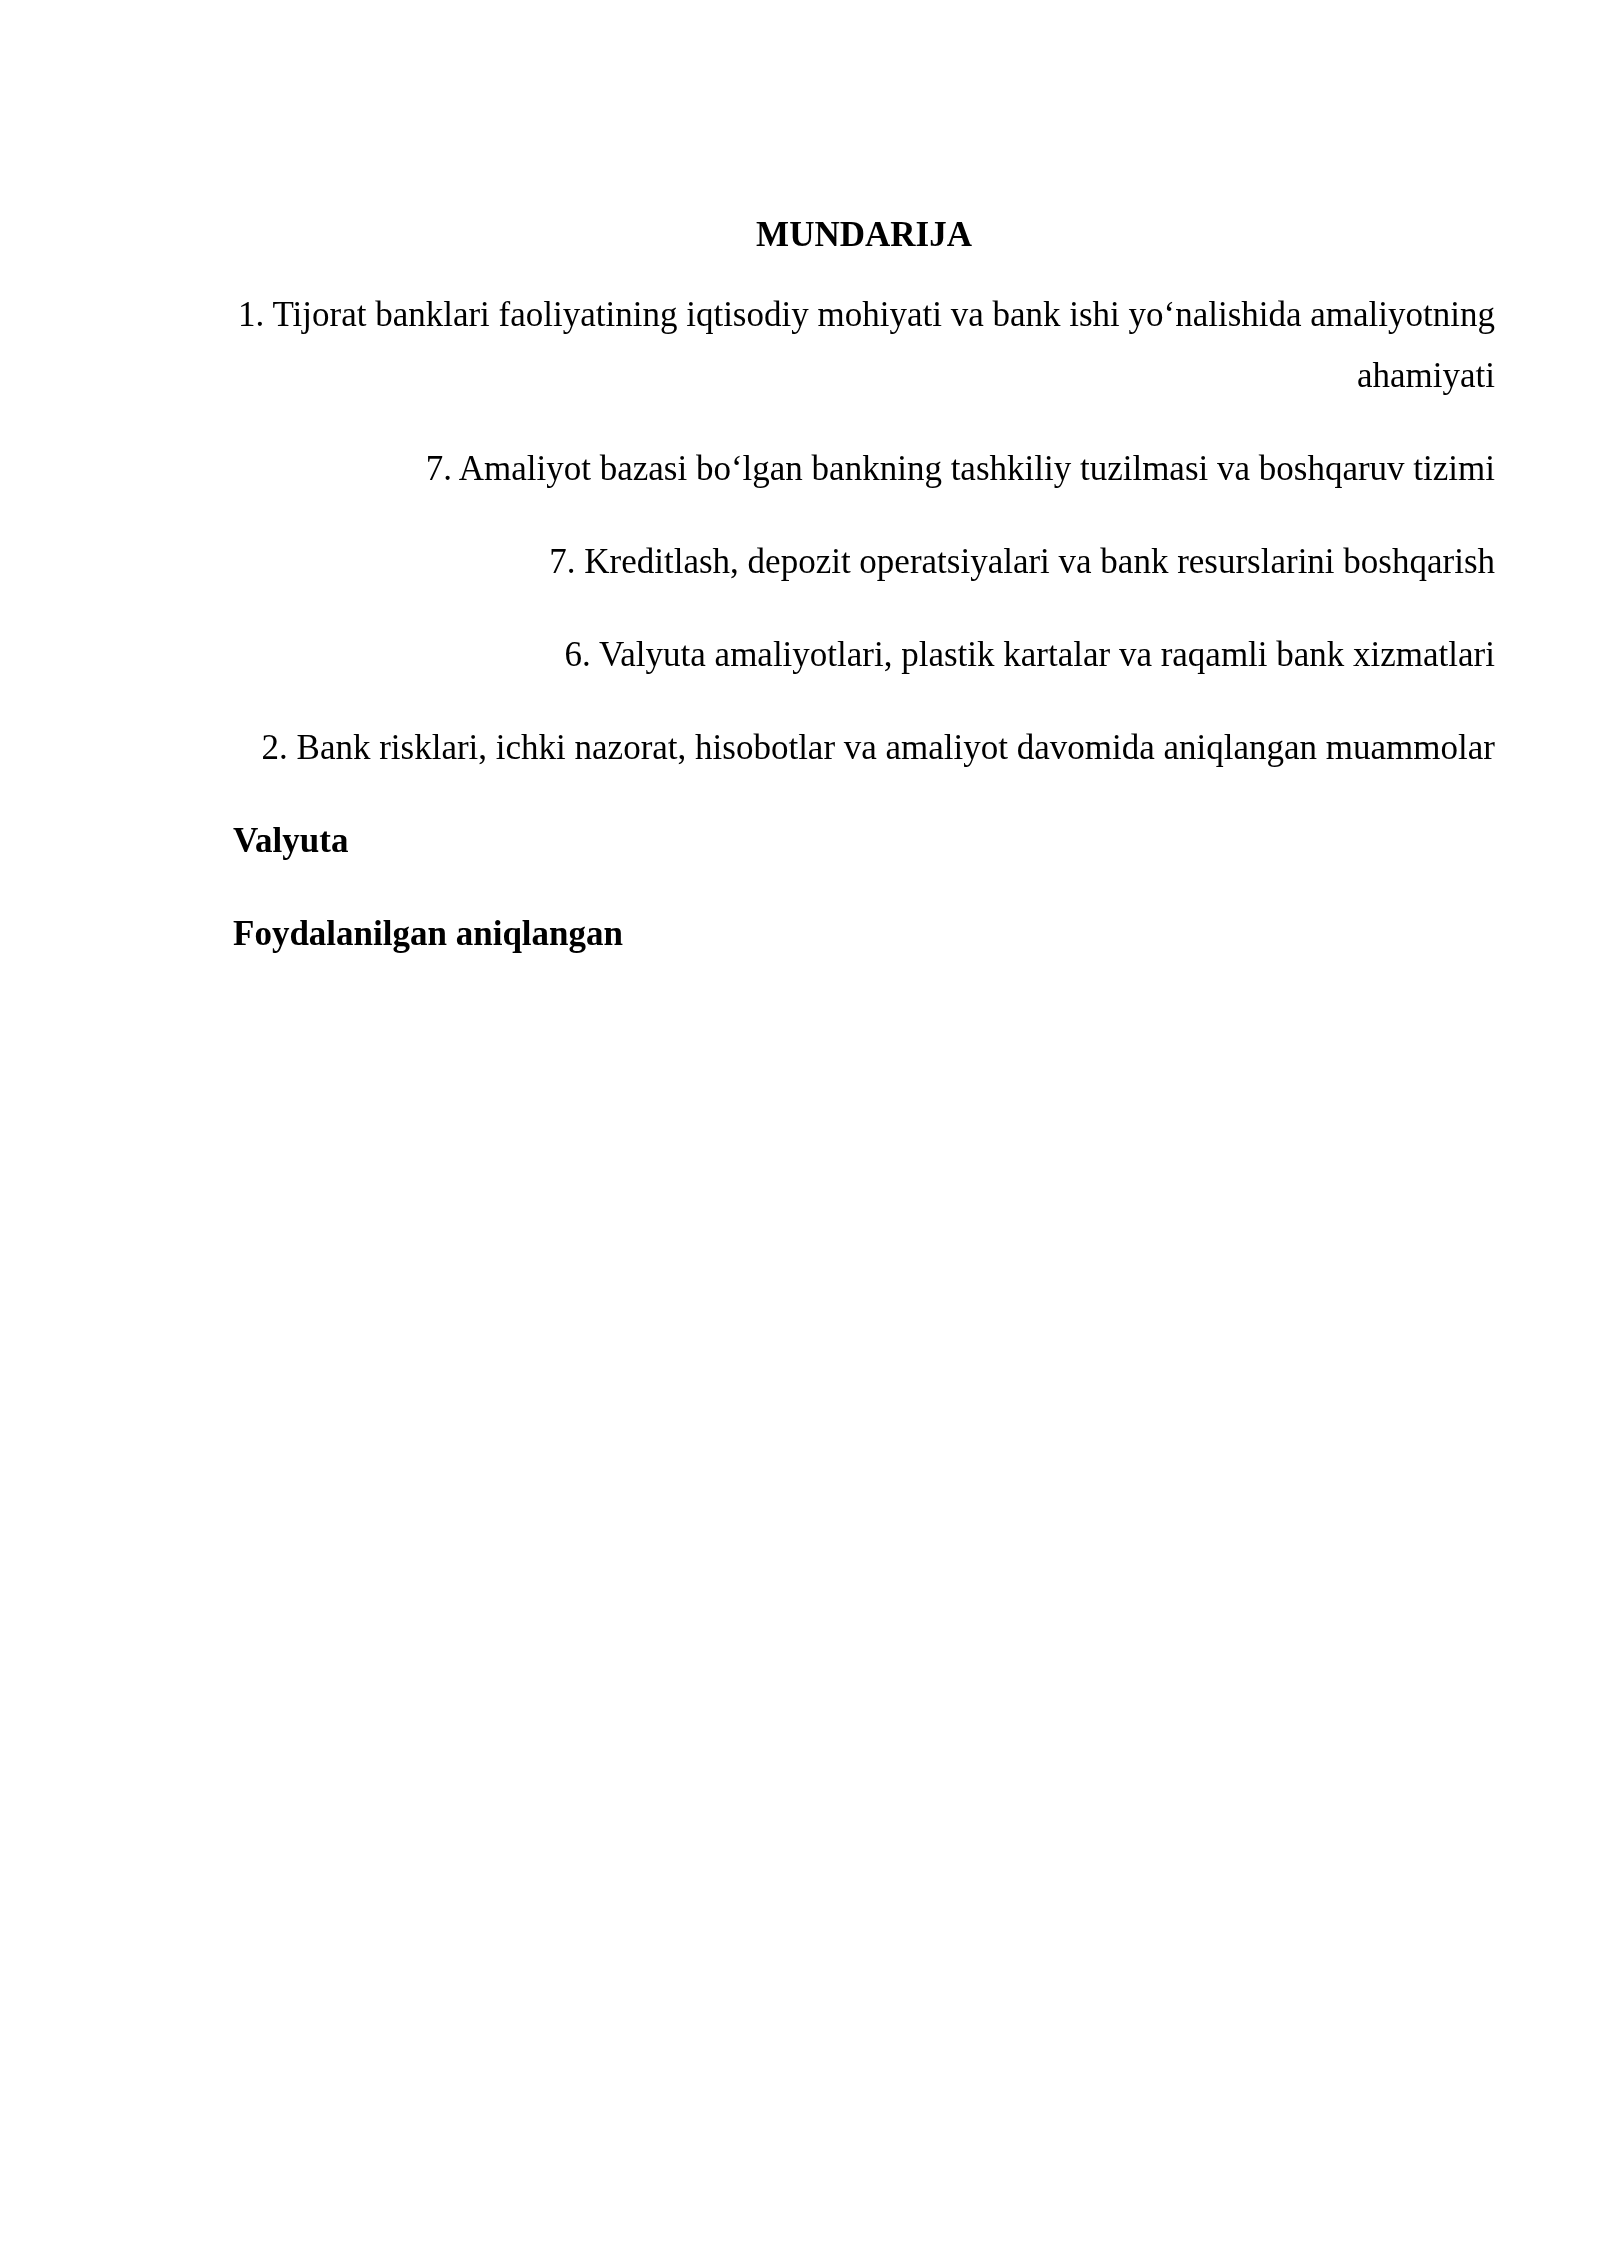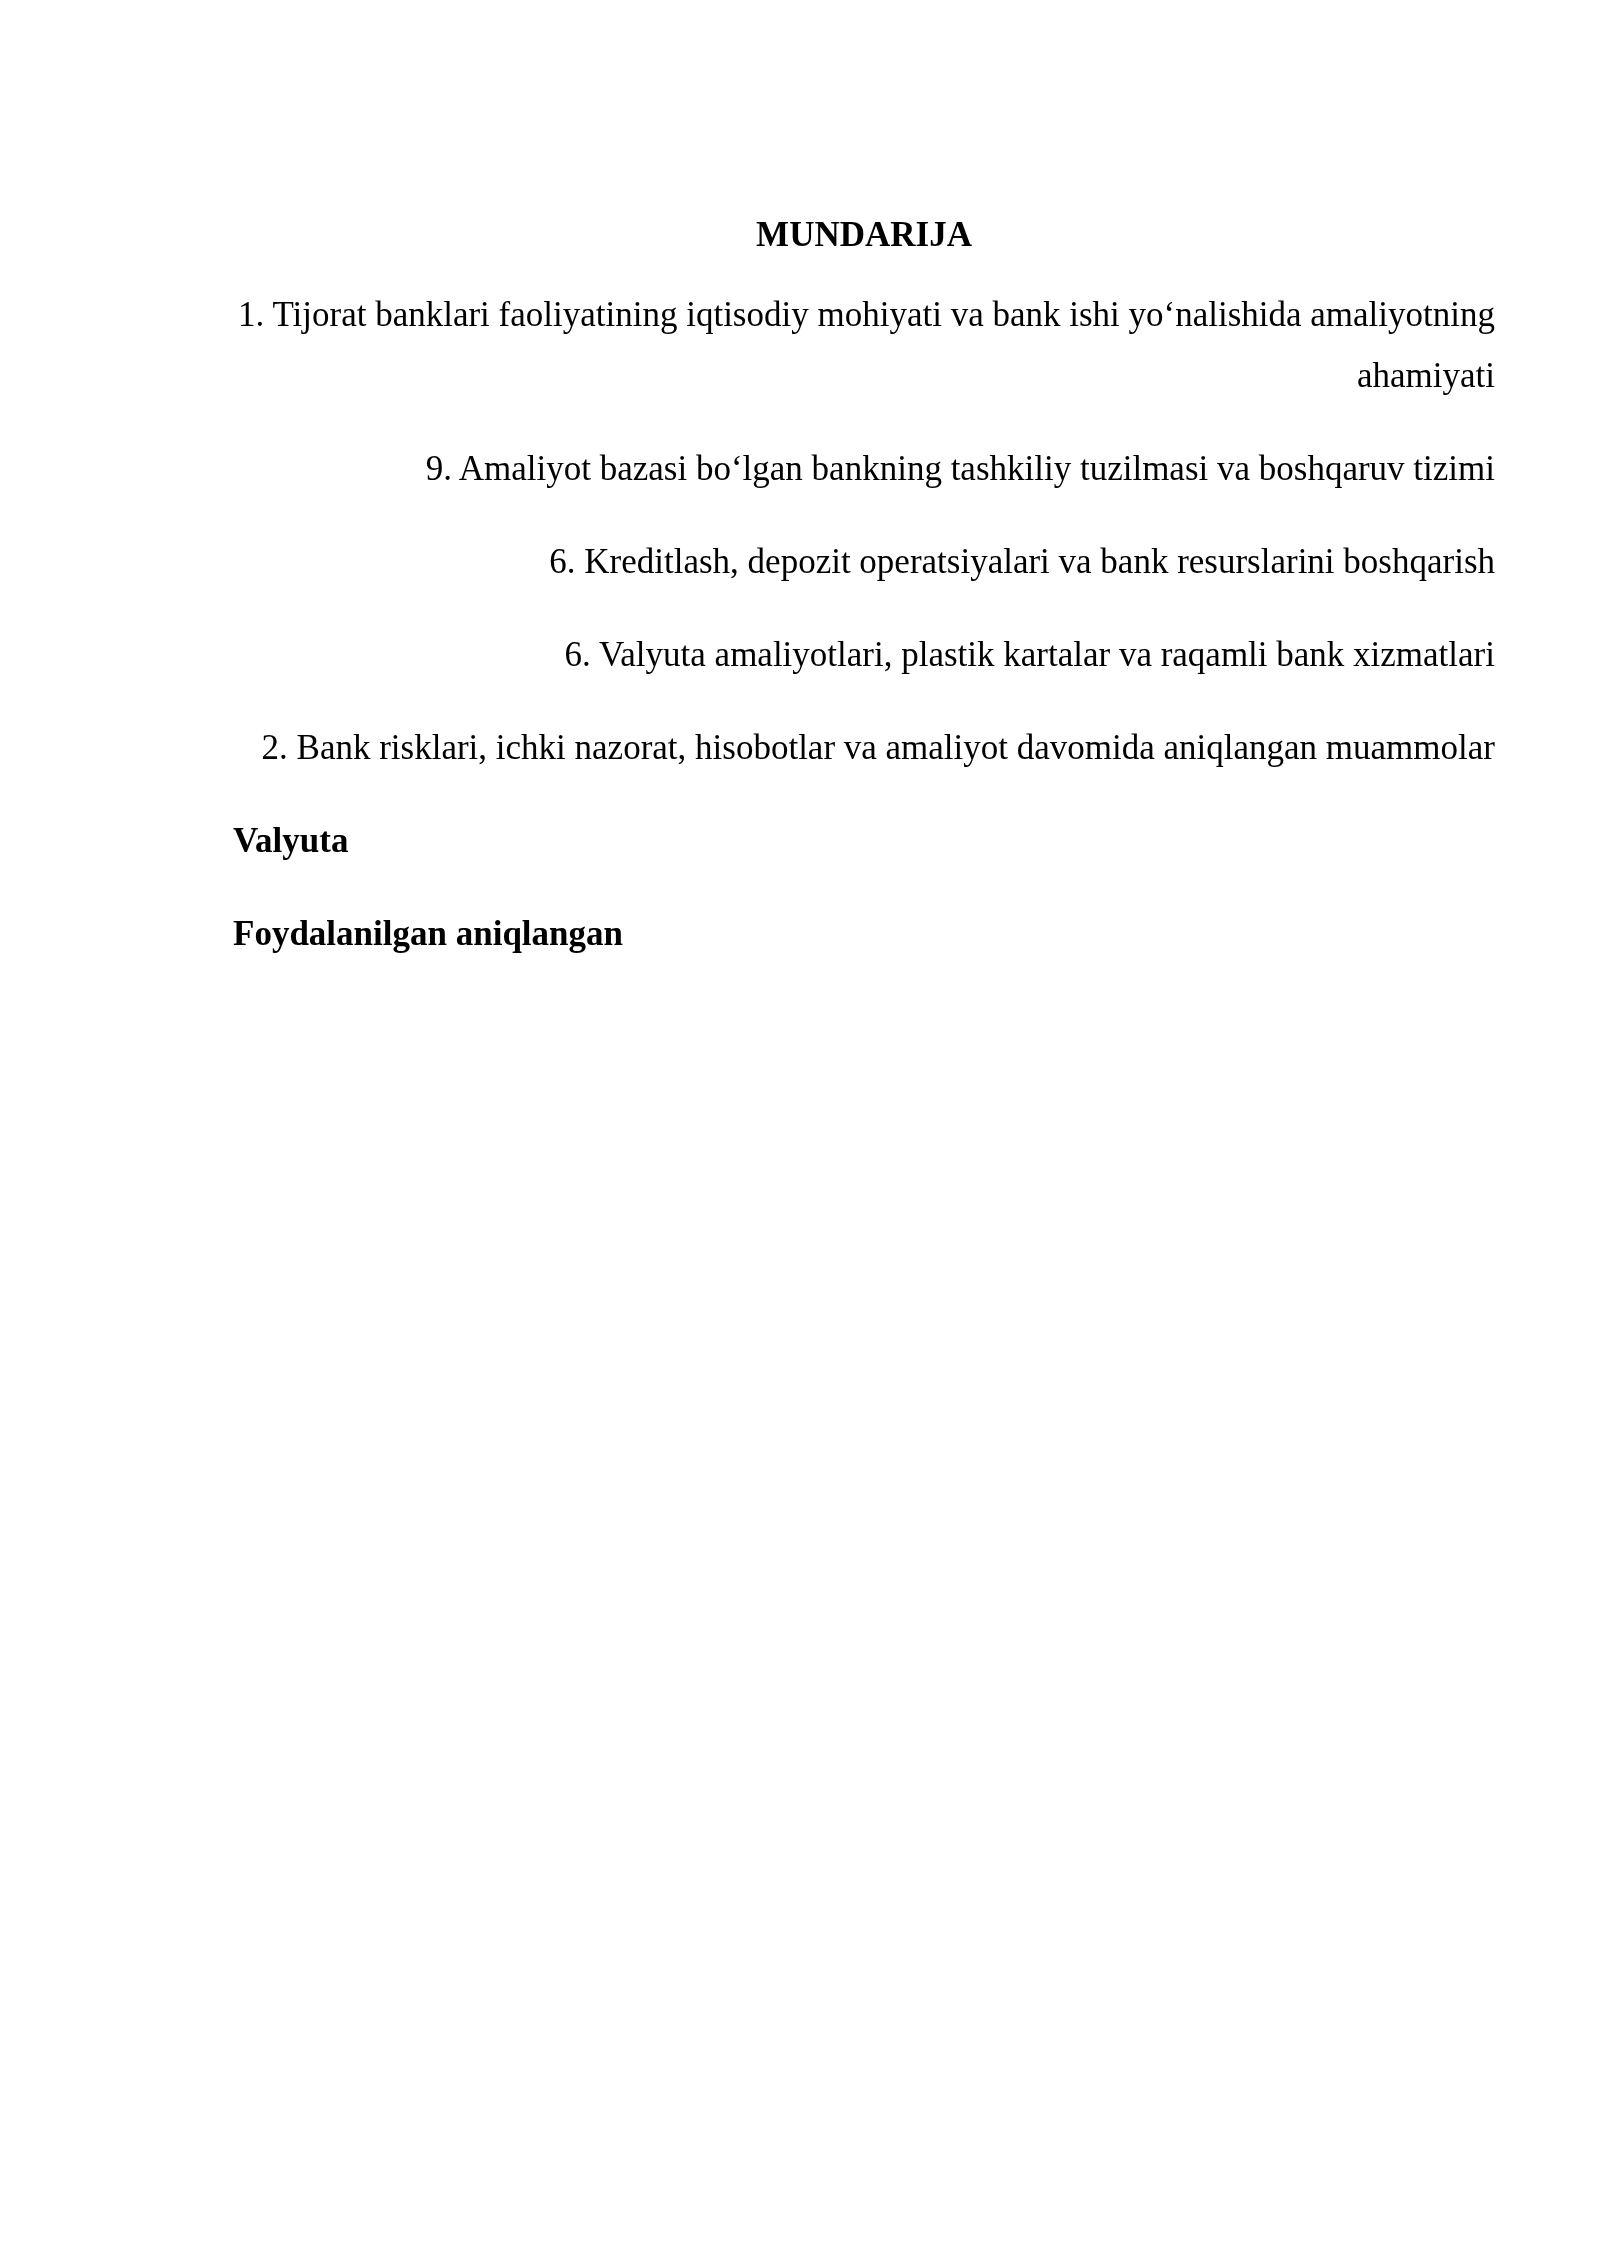--- a/index.html
+++ b/index.html
@@ -54,24 +54,24 @@
 </head>
 <body>
 
 <div class="page">
   <div class="content">
     <h1 class="title">MUNDARIJA</h1>
 
 
     <p class="item">1. Tijorat banklari faoliyatining iqtisodiy mohiyati va bank ishi yo‘nalishida amaliyotning ahamiyati</p>
 
-    <p class="item">9. Amaliyot bazasi bo‘lgan bankning tashkiliy tuzilmasi va boshqaruv tizimi</p>
+    <p class="item">7. Amaliyot bazasi bo‘lgan bankning tashkiliy tuzilmasi va boshqaruv tizimi</p>
 
 
-    <p class="item">6. Kreditlash, depozit operatsiyalari va bank resurslarini boshqarish</p>
+    <p class="item">7. Kreditlash, depozit operatsiyalari va bank resurslarini boshqarish</p>
 
     <p class="item">6. Valyuta amaliyotlari, plastik kartalar va raqamli bank xizmatlari</p>
 
     <p class="item">2. Bank risklari, ichki nazorat, hisobotlar va amaliyot davomida aniqlangan muammolar</p>
 
     <p class="heading">Valyuta</p>
 
     <p class="heading">Foydalanilgan aniqlangan</p>
   </div>
 

